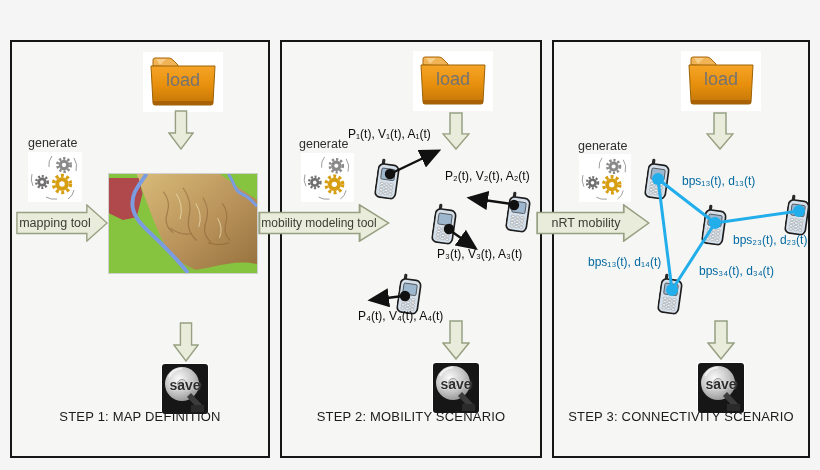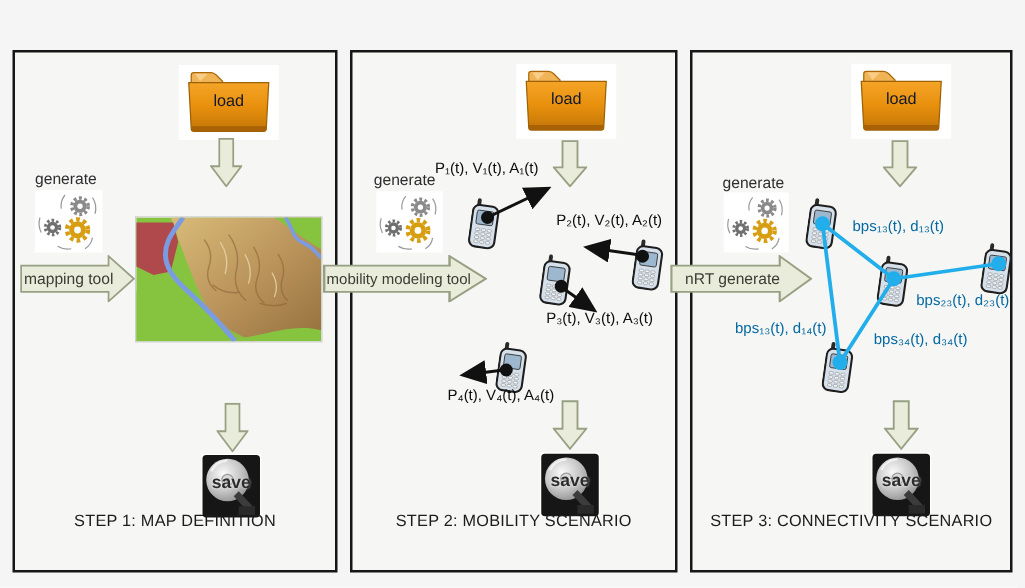--- a/index.html
+++ b/index.html
@@ -5,21 +5,21 @@
   * { margin:0; padding:0; box-sizing:border-box; }
   body { font-family:"Liberation Sans", sans-serif; background:#fff; }
   .page { position:relative; width:820px; height:470px; background:#f5f5f6; overflow:hidden; }
   .panel { position:absolute; top:40px; height:418px; background:#f6f6f5; border:2px solid #161616; }
   #panel1 { left:10px;  width:260px; }
   #panel2 { left:280px; width:262px; }
   #panel3 { left:552px; width:258px; }
   .whitebox { position:absolute; background:#fff; }
   .whitebox svg { position:absolute; inset:0; width:100%; height:100%; }
   .folder-label { position:absolute; left:0; right:0; top:47%; transform:translateY(-50%);
-      text-align:center; font-size:13px; color:#0f172a; }
+      text-align:center; font-size:18px; color:#737373; }
   .save-label { position:absolute; left:0; right:0; top:42%; transform:translateY(-50%);
       text-align:center; font-size:14px; font-weight:bold; color:#2d2d2d;
       text-shadow:0 0 2px rgba(255,255,255,.8); }
   .generate-label { position:absolute; font-size:12.5px; color:#2e2e2e; }
   .vert-arrow { position:absolute; }
   .vert-arrow svg { width:100%; height:100%; display:block; }
   .tool-arrow { position:absolute; z-index:6; }
   .tool-arrow svg.block { position:absolute; inset:0; width:100%; height:100%; }
   .tool-label { position:absolute; inset:0; display:flex; align-items:center; justify-content:center;
       padding-right:14px; font-size:12px; color:#3c3c34; white-space:nowrap; }
@@ -338,16 +338,16 @@
   <div class="tool-arrow" style="left:258px;top:204px;width:132px;height:38px;">
     <svg class="block" viewBox="0 0 100 40" preserveAspectRatio="none">
         <use href="#sym-arrow-right"></use>
       </svg>
     <span class="tool-label" style="padding-right:10px;">mobility modeling tool</span>
   </div>
   <div class="tool-arrow" style="left:536px;top:204px;width:114px;height:38px;">
     <svg class="block" viewBox="0 0 100 40" preserveAspectRatio="none">
         <use href="#sym-arrow-right"></use>
       </svg>
-    <span class="tool-label" style="font-size:12.5px;">nRT generate</span>
+    <span class="tool-label" style="font-size:12.5px;">nRT mobility</span>
   </div>
 
 </div>
 
 </body></html>

